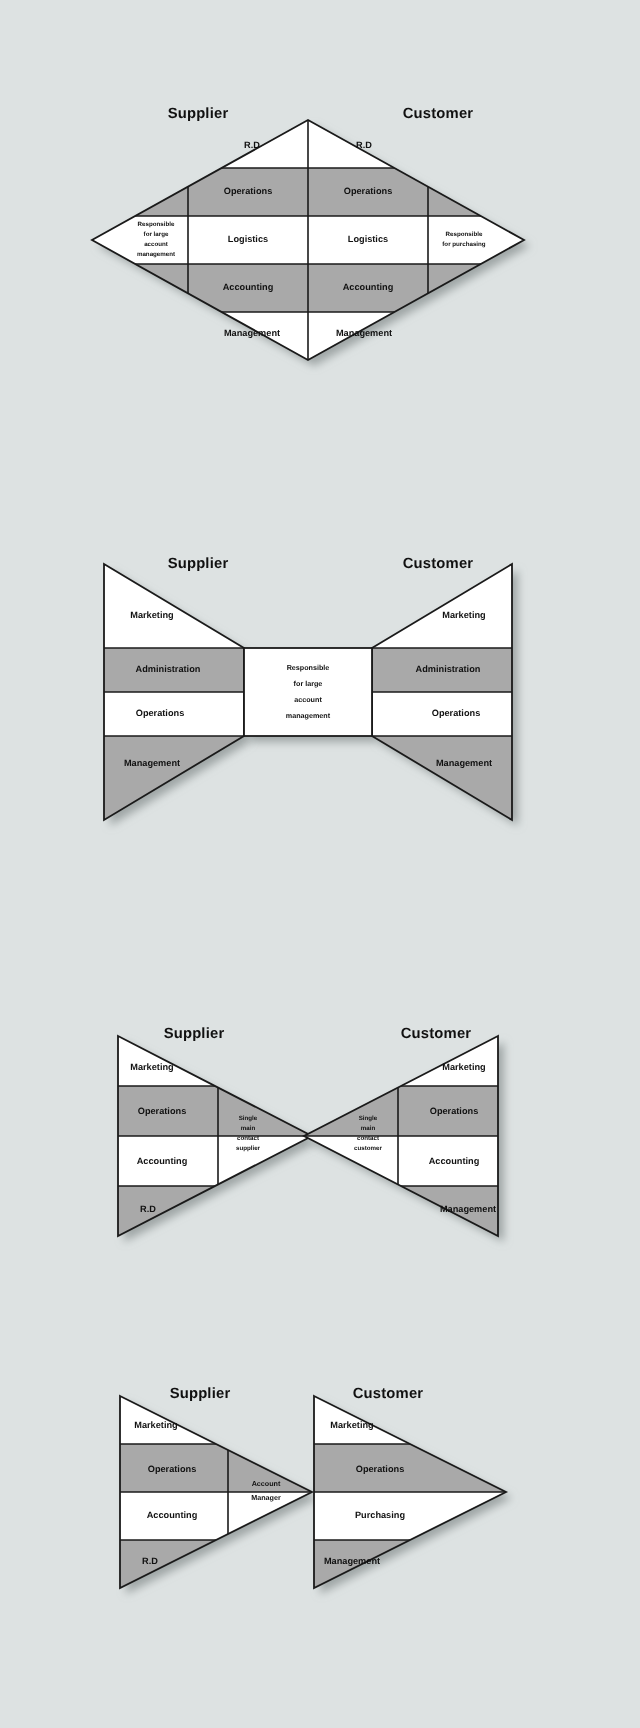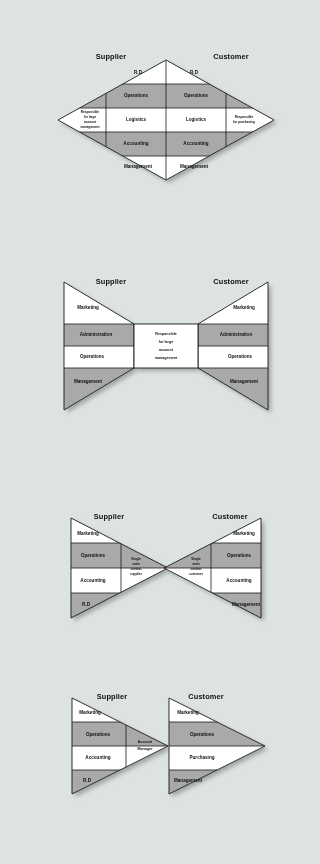--- a/index.html
+++ b/index.html
@@ -9,21 +9,21 @@
   }
   body {
     width: 300px;
     height: 864px;
     position: relative;
     overflow: hidden;
     font-family: "Liberation Sans", sans-serif;
   }
   .figure {
     position: absolute;
-    left: 16px;
+    left: 4px;
     width: 300px;
   }
   svg { display: block; overflow: visible; }
 
   text {
     font-family: "Liberation Sans", sans-serif;
     fill: #111111;
     dominant-baseline: middle;
   }
   .hdr {

